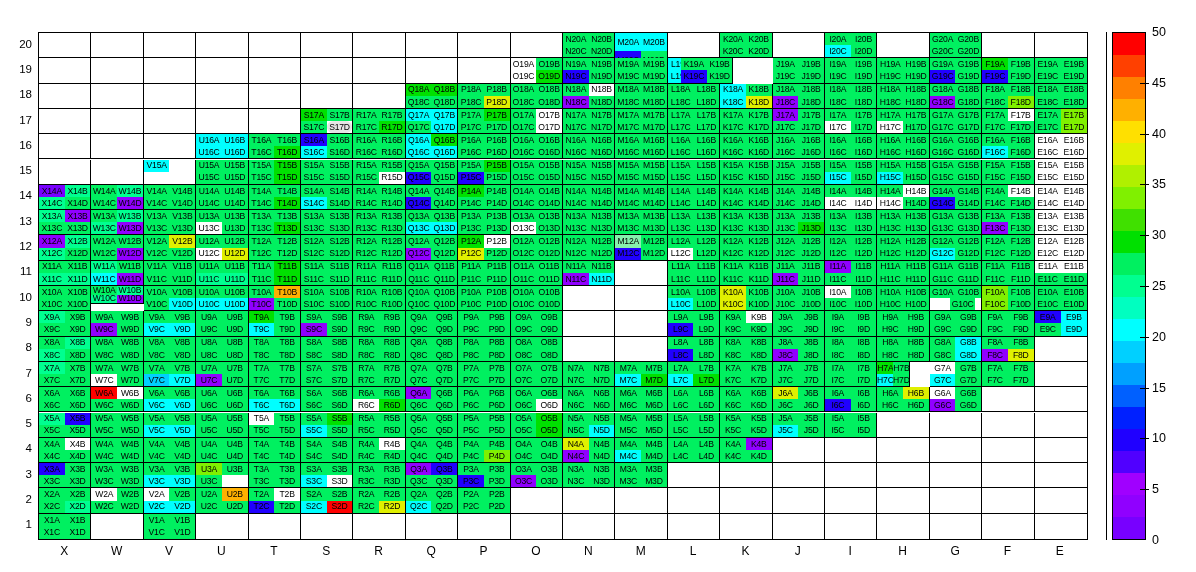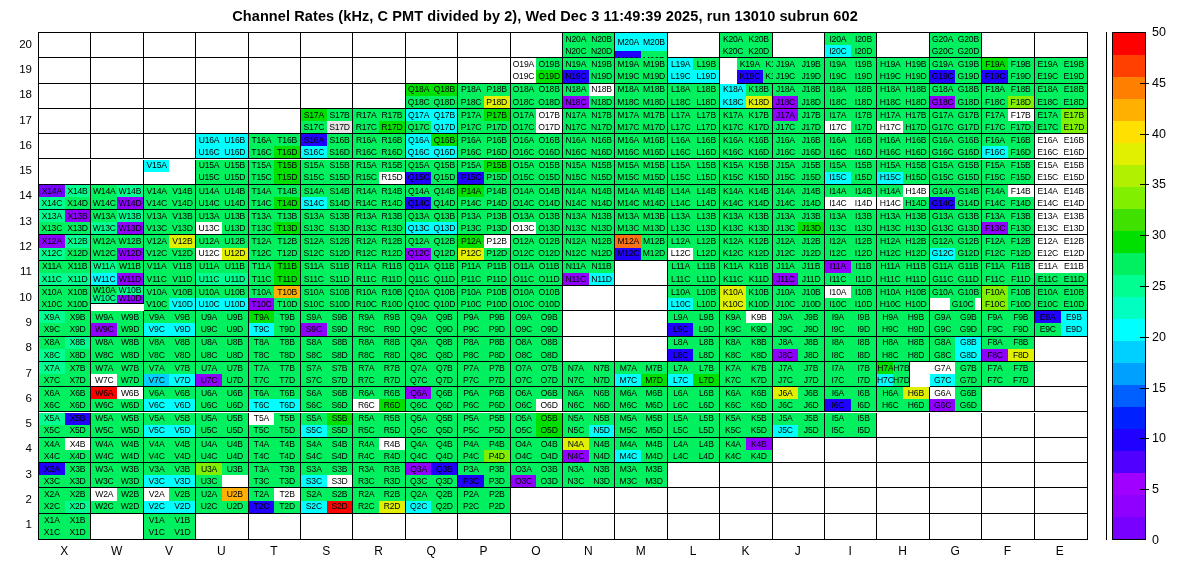--- a/index.html
+++ b/index.html
@@ -36,21 +36,20 @@
   #cbticks{position:absolute;left:1146px;top:32px;width:46px;height:508px;}
   #cbticks .t{position:absolute;left:6px;font-size:12.5px;transform:translateY(-50%);}
   #cbticks .tm{position:absolute;left:-6px;width:9px;height:1px;background:#000;}
   #cbaxis{position:absolute;left:1106px;top:32px;width:1px;height:508px;background:#000;}
 </style>
 </head>
 <body>
 
 <div id="root">
 
-  <div id="title">Channel Rates (kHz, C PMT divided by 2), Wed Dec  3 11:49:39 2025, run 13010 subrun 602</div>
 
   <div id="plot">
     <div id="grid">
         <div class="gcell" style="left: 0px; top: 0px; width: 52.4px; height: 25.3px;"></div>
         <div class="gcell" style="left: 52.4px; top: 0px; width: 52.4px; height: 25.3px;"></div>
         <div class="gcell" style="left: 104.8px; top: 0px; width: 52.4px; height: 25.3px;"></div>
         <div class="gcell" style="left: 157.2px; top: 0px; width: 52.4px; height: 25.3px;"></div>
         <div class="gcell" style="left: 209.6px; top: 0px; width: 52.4px; height: 25.3px;"></div>
         <div class="gcell" style="left: 262px; top: 0px; width: 52.4px; height: 25.3px;"></div>
         <div class="gcell" style="left: 314.4px; top: 0px; width: 52.4px; height: 25.3px;"></div>
@@ -118,21 +117,21 @@
           <div class="sub" style="background: rgb(0, 240, 96);">M19B</div>
           <div class="sub" style="background: rgb(0, 240, 96);">M19C</div>
           <div class="sub" style="background: rgb(0, 240, 96);">M19D</div>
         </div>
         <div class="gcell" style="left: 628.8px; top: 25.3px; width: 52.4px; height: 25.3px;">
           <div class="sub" style="background: rgb(0, 255, 255);">L19A</div>
           <div class="sub" style="background: rgb(0, 240, 96);">L19B</div>
           <div class="sub" style="background: rgb(0, 255, 255);">L19C</div>
           <div class="sub" style="background: rgb(0, 255, 255);">L19D</div>
         </div>
-        <div class="gcell" style="left: 698px; top: 25.3px; width: 52.4px; height: 25.3px;">
+        <div class="gcell" style="left: 642px; top: 25.3px; width: 52.4px; height: 25.3px;">
           <div class="sub" style="background: rgb(0, 240, 96);">K19A</div>
           <div class="sub" style="background: rgb(0, 240, 96);">K19B</div>
           <div class="sub" style="background: rgb(32, 0, 255);">K19C</div>
           <div class="sub" style="background: rgb(0, 240, 96);">K19D</div>
         </div>
         <div class="gcell" style="left: 733.6px; top: 25.3px; width: 52.4px; height: 25.3px;">
           <div class="sub" style="background: rgb(0, 240, 96);">J19A</div>
           <div class="sub" style="background: rgb(0, 240, 96);">J19B</div>
           <div class="sub" style="background: rgb(0, 240, 96);">J19C</div>
           <div class="sub" style="background: rgb(0, 240, 96);">J19D</div>
@@ -254,21 +253,21 @@
         </div>
         <div class="gcell" style="left: 0px; top: 75.9px; width: 52.4px; height: 25.3px;"></div>
         <div class="gcell" style="left: 52.4px; top: 75.9px; width: 52.4px; height: 25.3px;"></div>
         <div class="gcell" style="left: 104.8px; top: 75.9px; width: 52.4px; height: 25.3px;"></div>
         <div class="gcell" style="left: 157.2px; top: 75.9px; width: 52.4px; height: 25.3px;"></div>
         <div class="gcell" style="left: 209.6px; top: 75.9px; width: 52.4px; height: 25.3px;"></div>
         <div class="gcell" style="left: 262px; top: 75.9px; width: 52.4px; height: 25.3px;">
           <div class="sub" style="background: rgb(0, 224, 0);">S17A</div>
           <div class="sub" style="background: rgb(0, 240, 96);">S17B</div>
           <div class="sub" style="background: rgb(0, 240, 96);">S17C</div>
-          <div class="sub" style="background: #e5e5e5;">S17D</div>
+          <div class="sub" style="background: #e5e5e5; border-radius: 6px;">S17D</div>
         </div>
         <div class="gcell" style="left: 314.4px; top: 75.9px; width: 52.4px; height: 25.3px;">
           <div class="sub" style="background: rgb(0, 240, 96);">R17A</div>
           <div class="sub" style="background: rgb(0, 240, 96);">R17B</div>
           <div class="sub" style="background: rgb(0, 240, 96);">R17C</div>
           <div class="sub" style="background: rgb(0, 224, 0);">R17D</div>
         </div>
         <div class="gcell" style="left: 366.8px; top: 75.9px; width: 52.4px; height: 25.3px;">
           <div class="sub" style="background: rgb(0, 255, 255);">Q17A</div>
           <div class="sub" style="background: rgb(0, 255, 255);">Q17B</div>
@@ -862,21 +861,21 @@
           <div class="sub" style="background: rgb(0, 240, 96);">O12C</div>
           <div class="sub" style="background: rgb(0, 240, 96);">O12D</div>
         </div>
         <div class="gcell" style="left: 524px; top: 202.4px; width: 52.4px; height: 25.3px;">
           <div class="sub" style="background: rgb(0, 240, 96);">N12A</div>
           <div class="sub" style="background: rgb(0, 240, 96);">N12B</div>
           <div class="sub" style="background: rgb(0, 240, 96);">N12C</div>
           <div class="sub" style="background: rgb(0, 240, 96);">N12D</div>
         </div>
         <div class="gcell" style="left: 576.4px; top: 202.4px; width: 52.4px; height: 25.3px;">
-          <div class="sub" style="background: #f97316;">M12A</div>
+          <div class="sub" style="background: #86efac;">M12A</div>
           <div class="sub" style="background: rgb(0, 240, 96);">M12B</div>
           <div class="sub" style="background: rgb(32, 0, 255);">M12C</div>
           <div class="sub" style="background: rgb(0, 240, 96);">M12D</div>
         </div>
         <div class="gcell" style="left: 628.8px; top: 202.4px; width: 52.4px; height: 25.3px;">
           <div class="sub" style="background: rgb(0, 240, 96);">L12A</div>
           <div class="sub" style="background: rgb(0, 240, 96);">L12B</div>
           <div class="sub" style="background: rgb(255, 255, 255);">L12C</div>
           <div class="sub" style="background: rgb(0, 240, 96);">L12D</div>
         </div>

